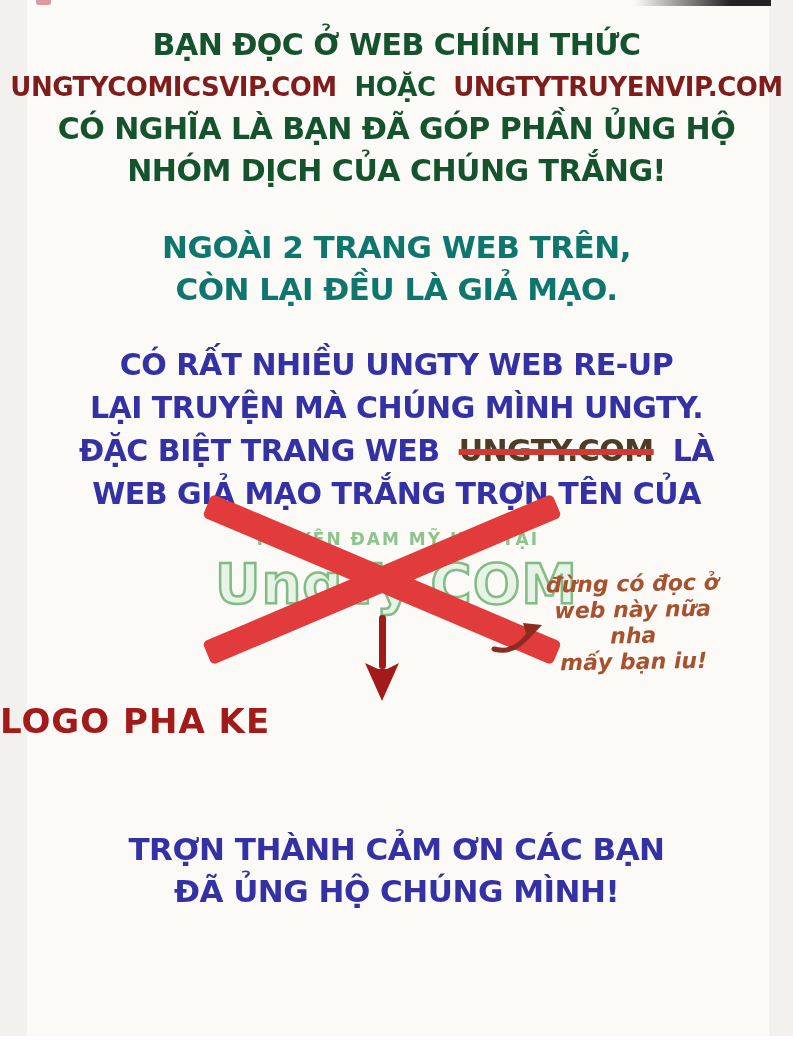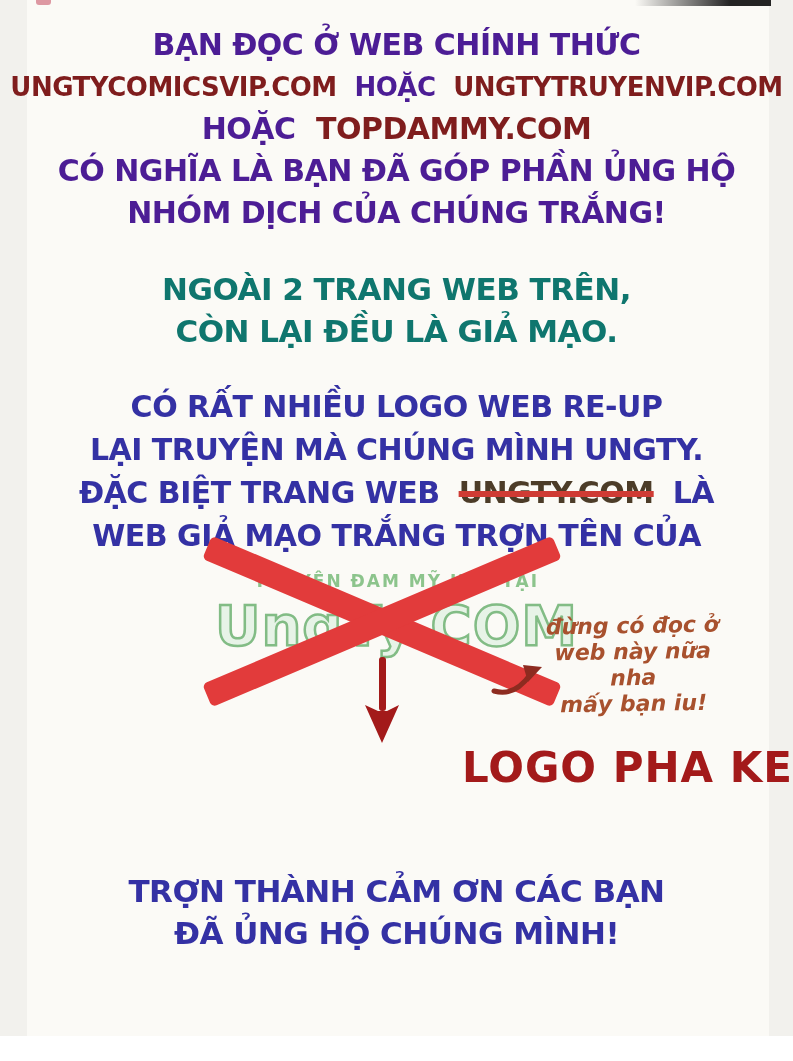--- a/index.html
+++ b/index.html
@@ -22,21 +22,21 @@
 
   .content{position:absolute;left:0;top:0;width:793px;}
   .line{text-align:center;font-weight:bold;letter-spacing:-0.5px;}
 
   .top-block{margin-top:24px;}
   .top-block .line{font-size:30px;line-height:42px;}
   .top-block .line.urls{font-size:26px;}
   .top-block .line.url3{font-size:30px;}
   .urls span + span, .url3 span + span{margin-left:0.35em;}
 
-  .blue{color:#4c1d95;}
+  .blue{color:#14532d;}
   .red{color:#7f1d1d;}
 
   .notice-block{margin-top:34px;}
   .notice-block .line{font-size:31px;line-height:42px;color:#0f766e;}
 
   .warning-block{margin-top:33px;}
   .warning-block .line{font-size:30px;line-height:43px;color:#3431a4;}
   .warning-block .line span + span{margin-left:0.3em;}
   .fake-site{
     color:#4c3c28;
@@ -63,22 +63,22 @@
   .x1{transform:rotate(23deg);}
   .x2{transform:rotate(-23deg);}
   .curved-arrow{position:absolute;left:490px;top:100px;z-index:3;}
   .hand-note{
     position:absolute;left:538px;top:56px;width:190px;z-index:3;
     text-align:center;font-weight:bold;font-style:italic;
     color:#a8512e;font-size:22px;line-height:26px;transform:rotate(-1deg);
   }
   .down-arrow{position:absolute;left:360px;top:100px;z-index:3;}
   .logo-caption{
-    position:absolute;left:0;top:186px;width:793px;text-align:right;
-    font-size:42px;font-weight:bold;color:#a31a1a;letter-spacing:1px;z-index:3;
+    position:absolute;left:0;top:186px;width:793px;text-align:left;
+    font-size:34px;font-weight:bold;color:#a31a1a;letter-spacing:1px;z-index:3;
   }
 
   .footer-block{margin-top:68px;}
   .footer-block .line{font-size:31px;line-height:42px;color:#3431a4;}
 </style>
 </head>
 <body>
 
 <div class="page">
   <div class="edge-left"></div>
@@ -89,35 +89,31 @@
 
   <div class="content">
 
     <div class="top-block">
       <div class="line blue">BẠN ĐỌC Ở WEB CHÍNH THỨC</div>
       <div class="line urls">
         <span class="red">UNGTYCOMICSVIP.COM</span>
         <span class="blue">HOẶC</span>
         <span class="red">UNGTYTRUYENVIP.COM</span>
       </div>
-      <div class="line url3">
-        <span class="blue">HOẶC</span>
-        <span class="red">TOPDAMMY.COM</span>
-      </div>
       <div class="line blue">CÓ NGHĨA LÀ BẠN ĐÃ GÓP PHẦN ỦNG HỘ</div>
       <div class="line blue">NHÓM DỊCH CỦA CHÚNG TRẮNG!</div>
     </div>
 
     <div class="notice-block">
       <div class="line">NGOÀI 2 TRANG WEB TRÊN,</div>
       <div class="line">CÒN LẠI ĐỀU LÀ GIẢ MẠO.</div>
     </div>
 
     <div class="warning-block">
-      <div class="line">CÓ RẤT NHIỀU LOGO WEB RE-UP</div>
+      <div class="line">CÓ RẤT NHIỀU UNGTY WEB RE-UP</div>
       <div class="line">LẠI TRUYỆN MÀ CHÚNG MÌNH UNGTY.</div>
       <div class="line">
         <span>ĐẶC BIỆT TRANG WEB</span>
         <span class="fake-site">UNGTY.COM</span>
         <span>LÀ</span>
       </div>
       <div class="line">WEB GIẢ MẠO TRẮNG TRỢN TÊN CỦA</div>
     </div>
 
     <div class="logo-area">

